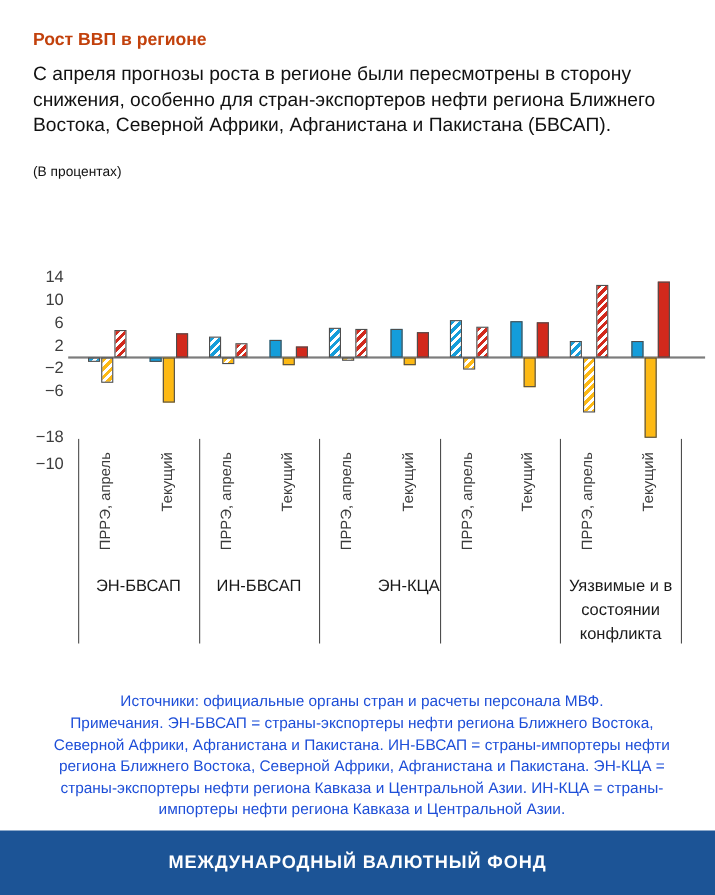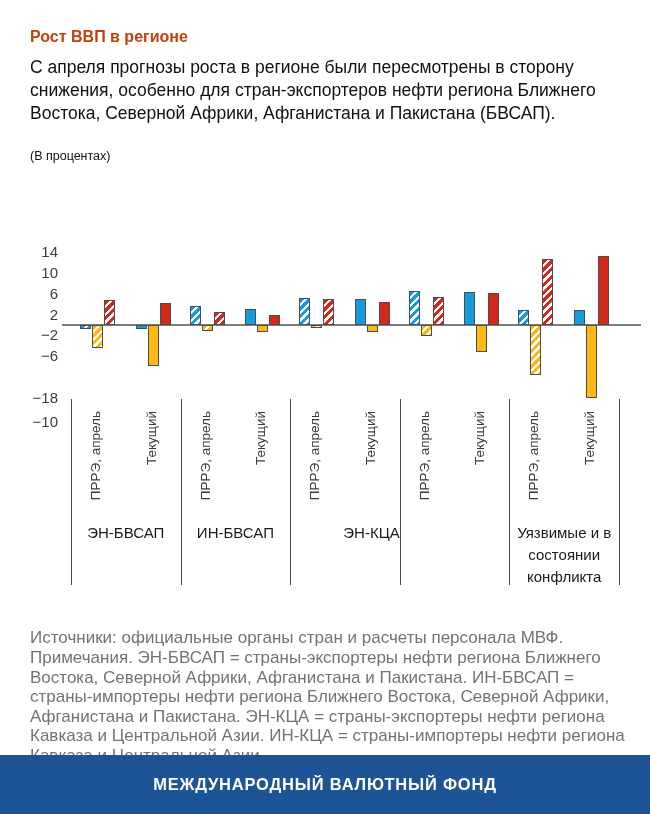--- a/index.html
+++ b/index.html
@@ -12,21 +12,21 @@
   .legend{left:110px;top:217px;display:flex;flex-direction:column;gap:7px;}
   .legend-item{display:flex;align-items:center;gap:7px;font-size:14.5px;color:#1a1a1a;}
   .swatch{width:12px;height:12px;border:1px solid #4d4d4d;flex:0 0 auto;}
   .ytick{width:58px;text-align:right;font-size:15px;color:#3d3d3d;height:16px;line-height:16px;}
   .axis-line{left:62px;top:324px;width:579px;height:2px;background:#7c7c7c;}
   .bar{box-sizing:border-box;border:1px solid #4d4d4d;}
   .sep{width:1px;background:#4d4d4d;top:399px;height:186px;}
   .xlabel{writing-mode:vertical-rl;transform:rotate(180deg);white-space:nowrap;
           font-size:13.5px;color:#3a3a3a;top:411px;}
   .grouplabel{top:522px;text-align:center;font-size:15px;line-height:22px;color:#1a1a1a;white-space:pre-line;}
-  .foot{left:30px;width:598px;font-size:17px;line-height:19.5px;color:#737373;}
+  .foot{left:30px;width:598px;font-size:14px;line-height:19.5px;color:#1d4ed8;text-align:center;}
   .footer-bar{left:0;top:755px;width:650px;height:59px;display:flex;align-items:center;justify-content:center;}
   .footer-text{color:#ffffff;font-weight:bold;font-size:16.5px;letter-spacing:0.8px;}
 </style>
 </head>
 <body>
 
 <div class="page">
   <div class="abs title">Рост ВВП в регионе</div>
   <div class="abs subtitle">С апреля прогнозы роста в регионе были пересмотрены в сторону снижения, особенно для стран-экспортеров нефти региона Ближнего Востока, Северной Африки, Афганистана и Пакистана (БВСАП).</div>
   <div class="abs units">(В процентах)</div>

